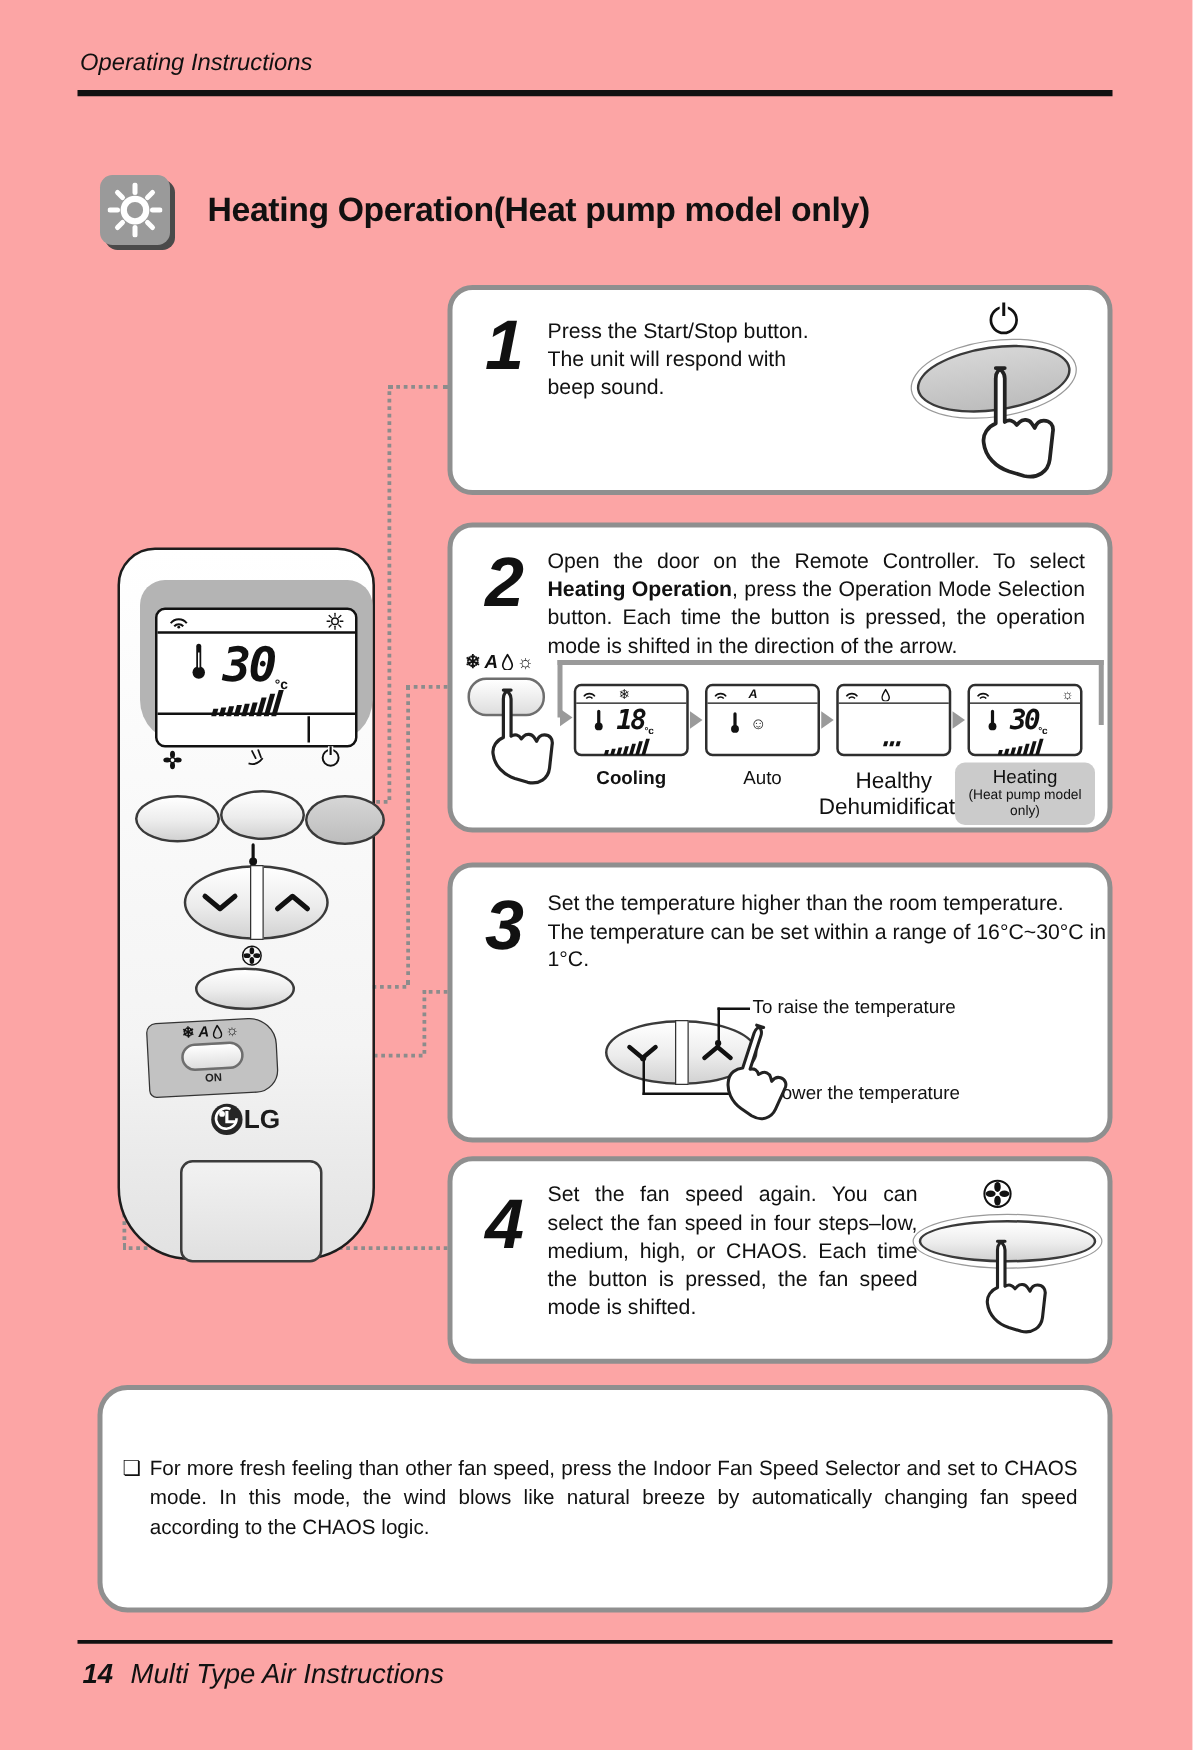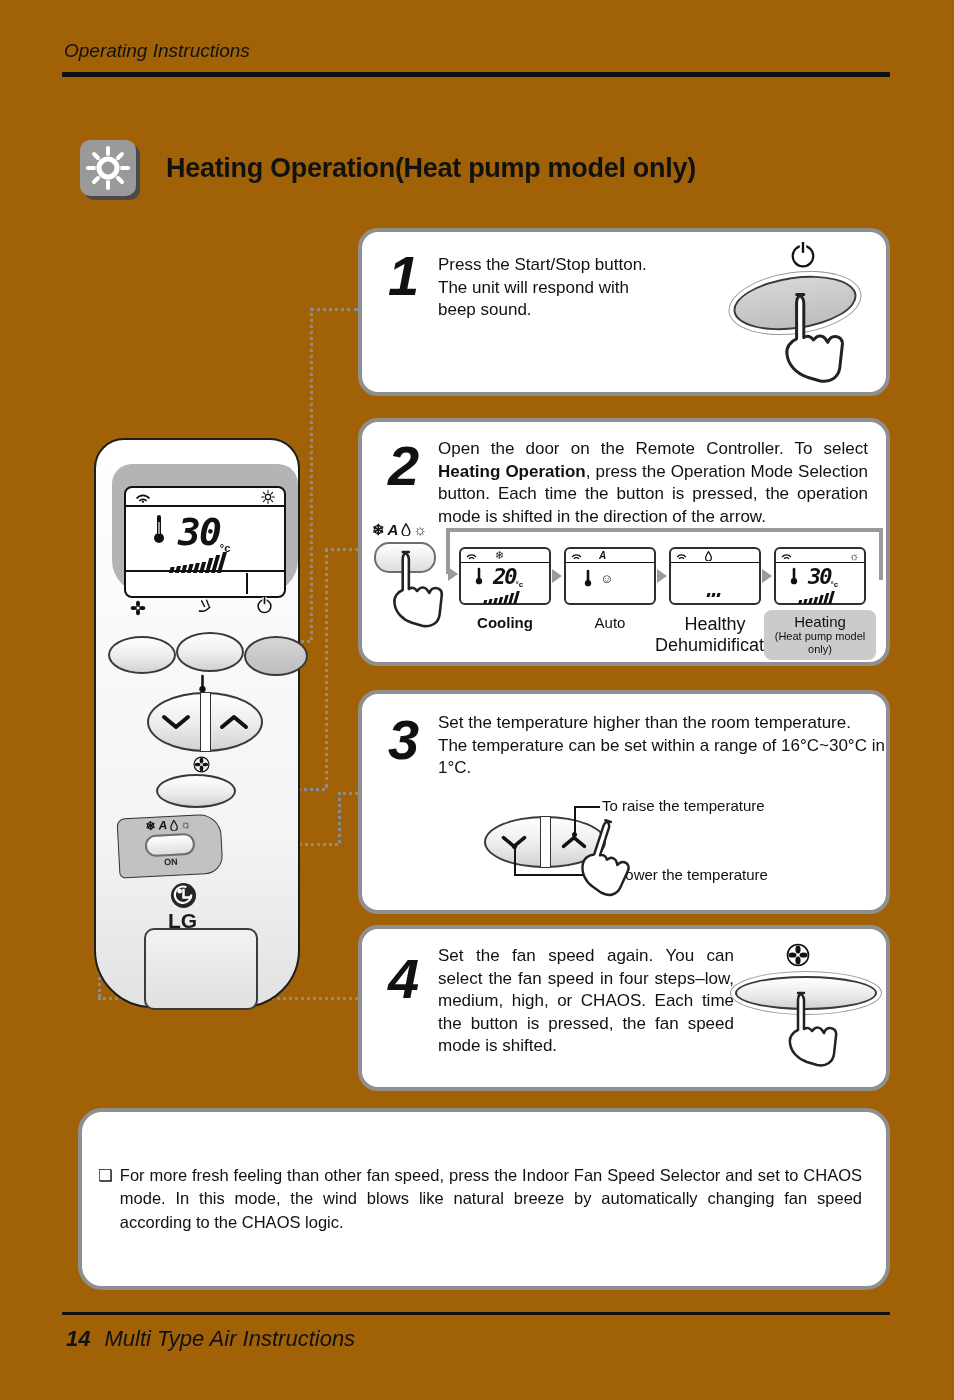--- a/index.html
+++ b/index.html
@@ -1,16 +1,16 @@
 <!DOCTYPE html>
 <html><head>
 <meta charset="utf-8">
 <style>
   html,body{margin:0;padding:0;background:#fff;}
-  .page{position:relative;width:954px;height:1400px;background:#a16207;overflow:hidden;
+  .page{position:relative;width:954px;height:1400px;background:#fca5a5;overflow:hidden;
         font-family:"Liberation Sans",sans-serif;color:#111;}
   .abs{position:absolute;}
 
   
   .hdr-label{font-style:italic;font-size:19px;color:#111;}
   .rule{background:#111;}
   .ftr{display:flex;align-items:baseline;gap:14px;font-style:italic;font-size:22px;}
   .ftr .pg{font-weight:700;}
 
   
@@ -52,21 +52,21 @@
   .bars i{display:block;width:4px;background:#111;}
   .lcd-divline{position:absolute;left:0;right:0;bottom:24px;border-top:2px solid #111;}
   .lcd-tick{position:absolute;right:36px;bottom:2px;height:21px;border-left:2px solid #111;}
 
   .flap{position:absolute;background:#c2c2c2;border:1.5px solid #333;
         border-radius:8px 22px 18px 6px;transform:rotate(-3deg);
         display:flex;flex-direction:column;align-items:center;padding-top:2px;box-sizing:border-box;}
   .modes{font-size:12px;font-weight:700;letter-spacing:1px;display:flex;align-items:center;gap:2px;line-height:1;}
   .on-label{font-size:9px;font-weight:700;color:#222;line-height:1;}
 
-  .lgline{display:flex;align-items:flex-end;gap:0;font-weight:700;font-size:21px;color:#1c1c1c;flex-direction:column;}
+  .lgline{display:flex;align-items:center;gap:0;font-weight:700;font-size:21px;color:#1c1c1c;}
   .door{position:absolute;border:2.5px solid #3c3c3c;border-radius:10px;background:linear-gradient(#f2f2f2,#e0e0e0);}
 
   
   .panel{position:absolute;width:92px;height:58px;border:2px solid #2e2e2e;border-radius:6px;background:#fff;box-sizing:border-box;}
   .panel-top{position:absolute;left:0;right:0;top:0;height:13px;border-bottom:1.5px solid #111;
              display:flex;align-items:center;justify-content:space-between;padding:0 5px;}
   .panel-label{position:absolute;text-align:center;font-size:15px;line-height:1.15;}
   .panel-label .sub{font-size:11px;display:block;}
   .hl{background:#cbcbcb;border-radius:8px;padding:3px 4px 4px;}
   .flowline{position:absolute;background:#9a9a9a;}
@@ -312,21 +312,21 @@
         <span style="font-size:11px;margin-right:22px;">❄</span>
           <span></span>
       </div>
       <div class="abs" style="left:14px;top:18px;">
         <svg width="8" height="18" viewBox="0 0 14 30">
             <line x1="7" y1="3" x2="7" y2="20" stroke="#111" stroke-width="4.5" stroke-linecap="round"></line>
             <circle cx="7" cy="24" r="5.5" fill="#111"></circle>
           </svg>
       </div>
       <div class="abs" style="left:32px;top:15px;display:flex;align-items:flex-end;">
-        <span class="seg" style="font-size:22px;">20</span>
+        <span class="seg" style="font-size:22px;">18</span>
         <span style="font-size:8px;font-weight:700;">°c</span>
       </div>
       <div class="abs bars" style="left:24px;top:42px;">
         <i style="height:4px;width:3px"></i>
           <i style="height:5px;width:3px"></i>
           <i style="height:6px;width:3px"></i>
           <i style="height:7px;width:3px"></i>
           <i style="height:9px;width:3px"></i>
           <i style="height:11px;width:3px"></i>
           <i style="height:13px;width:3px"></i>

